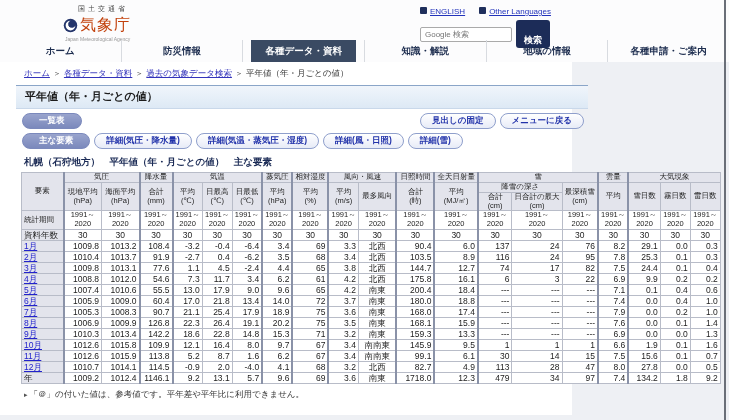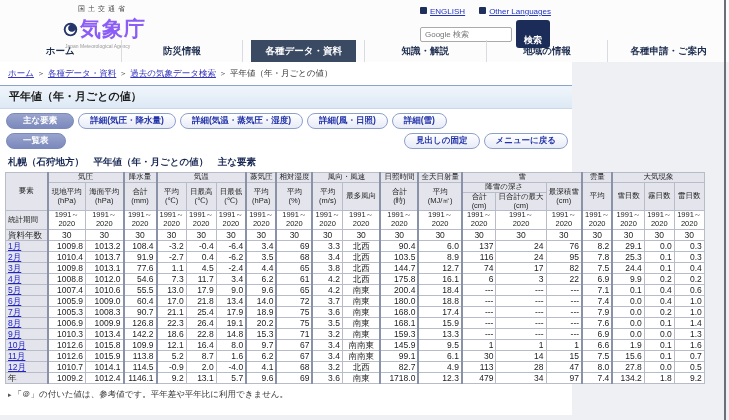--- a/index.html
+++ b/index.html
@@ -5,39 +5,39 @@
   * { box-sizing: border-box; }
   html,body { margin:0; padding:0; }
   body { font-family:"Liberation Sans","DejaVu Sans",sans-serif; background:#e9ecf1; }
   .viewport { position:relative; width:729px; height:420px; background:#eef0f4; overflow:hidden; }
 
   
   .site-header { position:relative; width:100%; height:62px; background:#fcfcfd; }
   .logo-block { position:absolute; left:63px; top:4px; cursor:pointer; }
   .ministry { font-size:7px; letter-spacing:3px; color:#444; margin-left:15px; }
   .agency-row { display:flex; align-items:center; gap:2px; margin-top:1px; }
-  .agency { font-size:21px; font-weight:bold; color:#8b5cf6; letter-spacing:1px; }
+  .agency { font-size:16px; font-weight:normal; color:#c2410c; letter-spacing:1px; }
   .agency-en { font-size:5px; color:#999; margin-left:2px; }
   .header-right { position:absolute; left:420px; top:7px; }
   .lang-links { font-size:8px; display:flex; gap:14px; }
   .lang-links a { color:#2233bb; text-decoration:underline; display:flex; align-items:flex-start; gap:3px; cursor:pointer; }
   .sq-icon { width:7px; height:7px; background:#1f2f5c; display:inline-block; border-radius:1px; }
   .search-row { margin-top:4px; display:flex; gap:4px; align-items:center; }
   .search-row input { width:92px; height:15px; border:1px solid #aaa; border-radius:2px; font-size:8px; padding:0 4px; color:#555; font-family:inherit; }
   .search-row button { height:16px; padding:14px 8px; background:#1c2c58; color:#fff; border:none; border-radius:3px; font-size:9px; font-weight:bold; cursor:pointer; font-family:inherit; }
   .main-nav { position:absolute; left:0; right:0; bottom:0; height:22px; display:flex; }
   .nav-item { flex:1; display:flex; justify-content:center; cursor:pointer; }
   .nav-item + .nav-item { border-left:1px solid #d8dbe0; }
   .nav-item span { line-height:22px; padding:0 14px; font-size:9.5px; font-weight:bold; color:#1d2d4f; white-space:nowrap; }
   .nav-item.active span { background:#3a4a63; color:#fff; }
 
   
   .body-area { position:relative; height:358px; }
   .content-col { position:absolute; left:0; top:0; width:572px; height:353px; background:#fff; }
-  .content { position:relative; }
+  .content { position:relative;padding-left:16px; }
 
   .breadcrumb { padding:6px 6px 3px 8px; font-size:8.5px; color:#444; }
   .crumb a { color:#3333bb; text-decoration:underline; cursor:pointer; }
   .crumb + .crumb::before { content:"＞"; color:#444; margin:0 3px; font-size:8px; }
   .crumb .cur { color:#333; }
 
   .title-bar { width:572px; margin-top:2px; background:linear-gradient(#f0f5fb,#dde9f5);
     border-top:1px solid #8aa5c8; border-bottom:1px solid #c9d8ea;
     font-size:11px; font-weight:bold; color:#1c1c1c; padding:3px 9px 4px; }
 
@@ -134,34 +134,34 @@
   </header>
 
   <div class="body-area">
     <div class="content-col"></div>
     <div class="content">
 
       <div class="breadcrumb" id="breadcrumb"><span class="crumb"><a>ホーム</a></span><span class="crumb"><a>各種データ・資料</a></span><span class="crumb"><a>過去の気象データ検索</a></span><span class="crumb"><span class="cur">平年値（年・月ごとの値）</span></span></div>
 
       <div class="title-bar">平年値（年・月ごとの値）</div>
 
+      <div class="toolbar-row">
+        <button class="pill active wide">一覧表</button>
+        <div class="spacer"></div>
+        <button class="pill">見出しの固定</button>
+        <button class="pill">メニューに戻る</button>
+      </div>
+
       <div class="toolbar-row" id="element-tabs">
           <button class="pill active wide">主な要素</button>
           <button class="pill">詳細(気圧・降水量)</button>
           <button class="pill">詳細(気温・蒸気圧・湿度)</button>
           <button class="pill">詳細(風・日照)</button>
           <button class="pill">詳細(雪)</button>
         </div>
-
-      <div class="toolbar-row">
-        <button class="pill active wide">一覧表</button>
-        <div class="spacer"></div>
-        <button class="pill">見出しの固定</button>
-        <button class="pill">メニューに戻る</button>
-      </div>
 
 
       <div class="caption">札幌（石狩地方）　平年値（年・月ごとの値）　主な要素</div>
 
       <table id="normals-table">
           <colgroup>
             <col style="width: 42px;">
             <col style="width: 38px;">
             <col style="width: 38px;">
             <col style="width: 33px;">

